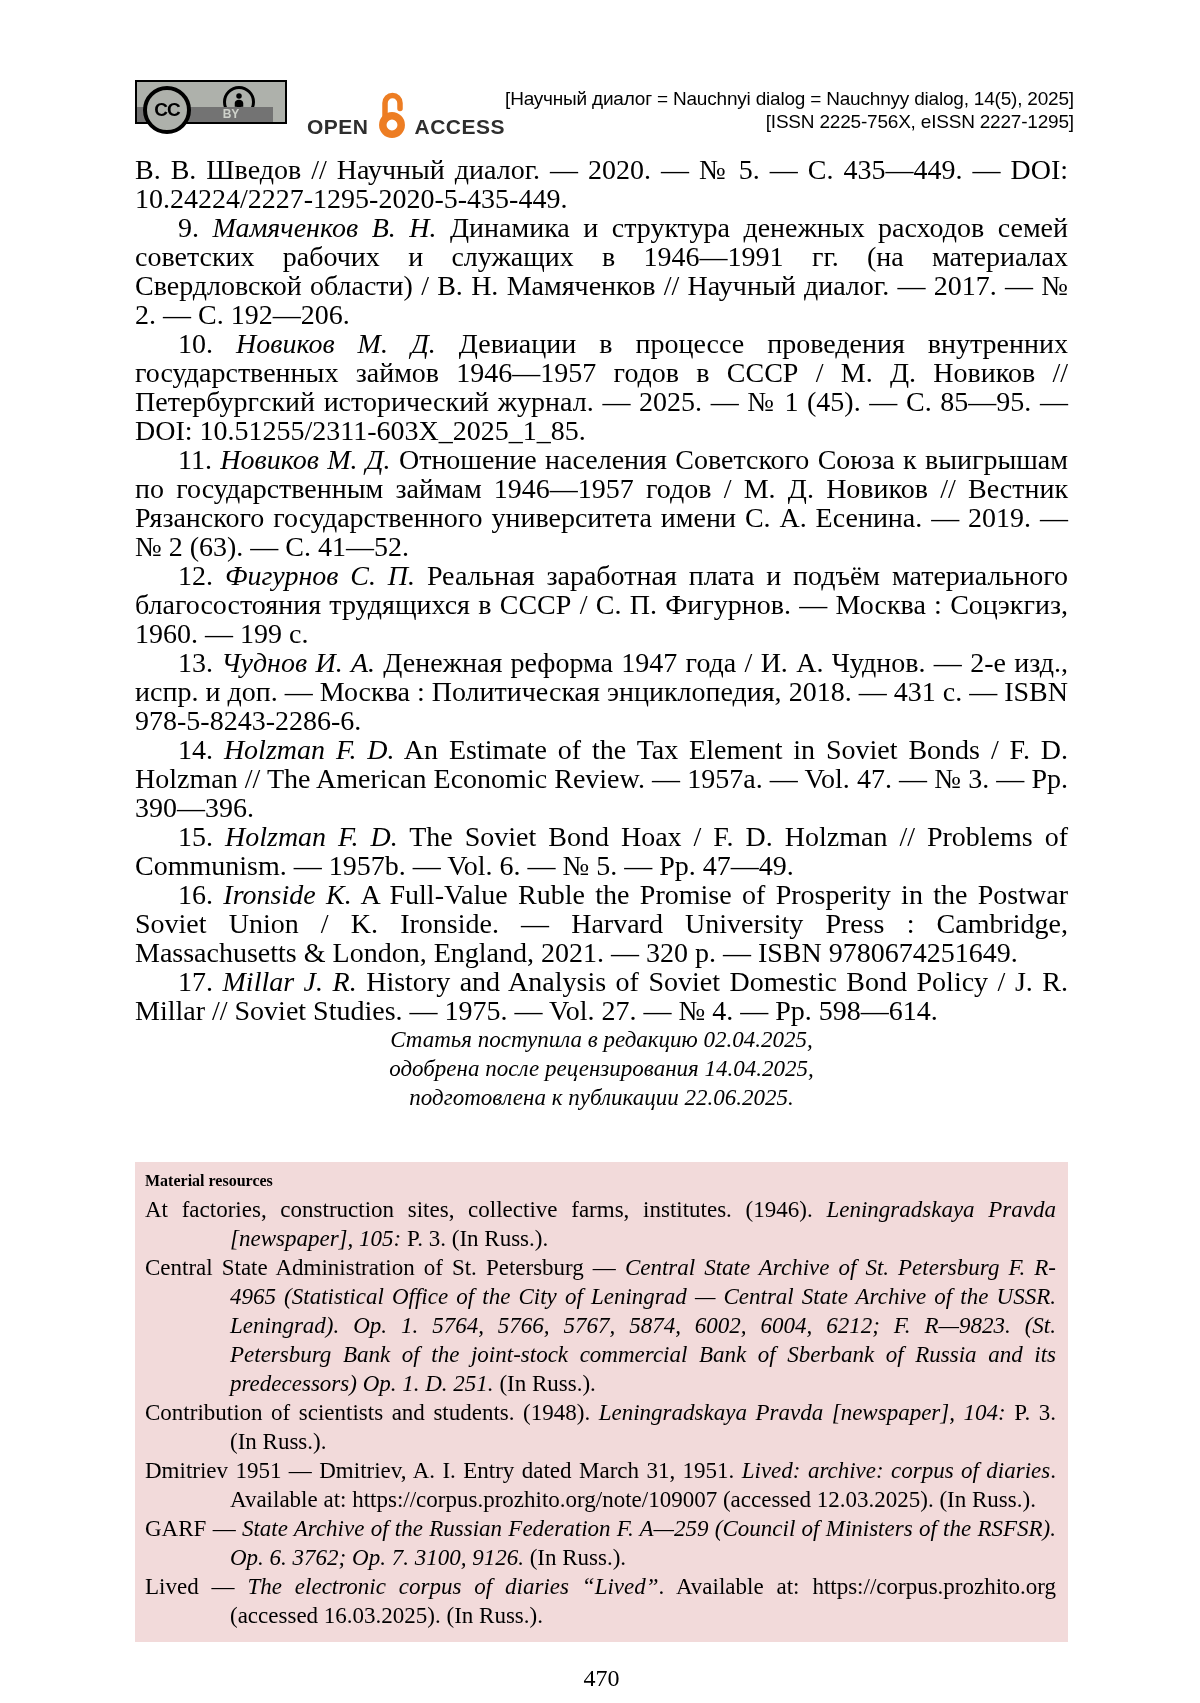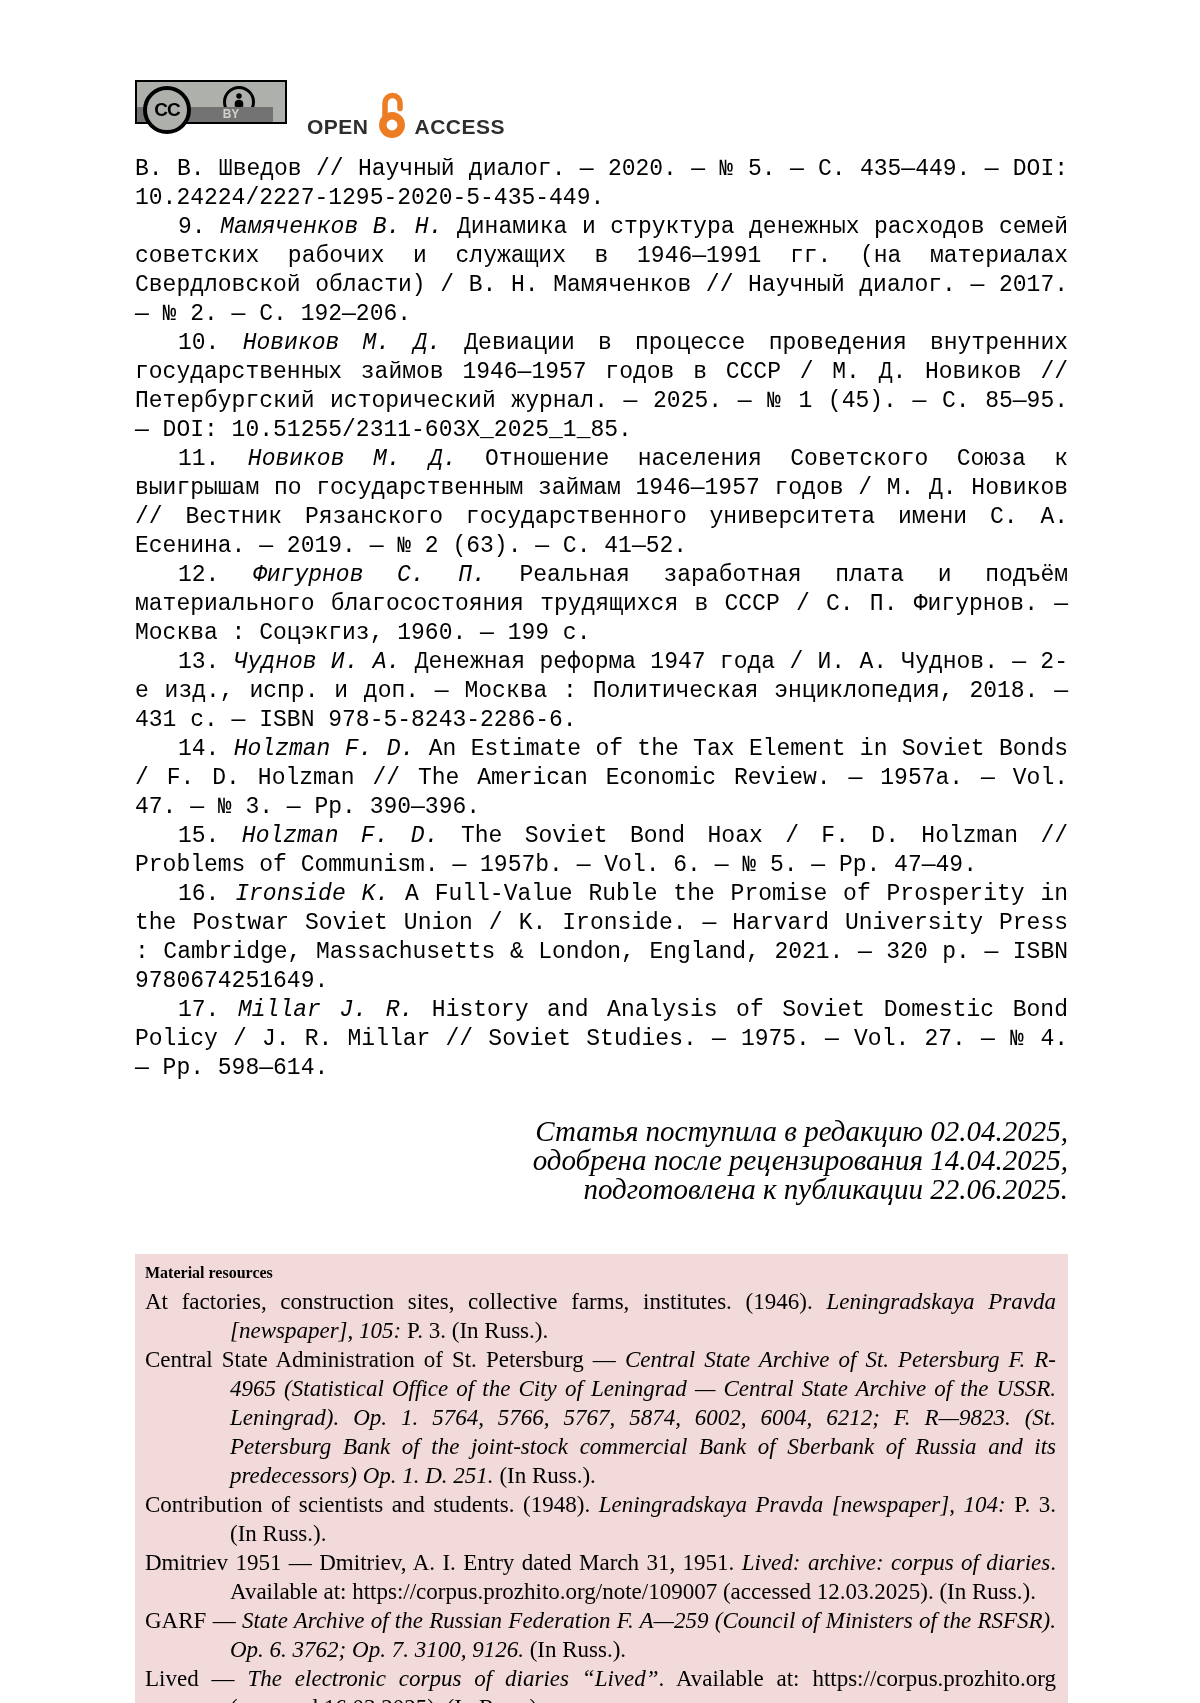--- a/index.html
+++ b/index.html
@@ -27,25 +27,25 @@
   }
   .oa-logo{display:flex;align-items:flex-end;gap:7px;margin-top:9px;
     font:bold 21px "Liberation Sans",sans-serif;color:#2e2e2e;letter-spacing:0.5px;}
   .oa-logo svg{display:block;}
   .header-text{
     text-align:right;font-family:"Liberation Sans",sans-serif;font-size:19px;line-height:23px;
     padding-top:7px;letter-spacing:-0.2px;white-space:nowrap;
   }
   
   .refs{margin-top:13px;}
-  .refs p{margin:0;font-size:23px;line-height:29px;text-align:justify;text-indent:43px;font-family:Liberation Mono, monospace;}
+  .refs p{margin:0;font-size:28px;line-height:29px;text-align:justify;text-indent:43px;}
   .refs p.noindent{text-indent:0;}
   em{font-style:italic;}
   
-  .dates{margin-top:34px;text-align:right;font-style:italic;font-size:29px;line-height:29px;}
+  .dates{text-align:center;font-style:italic;font-size:23px;line-height:29px;}
   
   .material{margin-top:50px;background:#f2dada;padding:4px 12px 12px 10px;box-sizing:border-box;}
   .material h3{margin:0;font-size:16px;line-height:29px;font-weight:bold;}
   .material p{margin:0;font-size:23px;line-height:29px;text-align:justify;padding-left:85px;text-indent:-85px;}
   
   .page-num{margin-top:22px;text-align:center;font-size:24px;line-height:29px;font-family:Liberation Serif, serif;}
 </style>
 </head>
 <body>
 
@@ -64,20 +64,24 @@
         <div class="cc-bar">BY</div>
       </div>
       <div class="oa-logo">
         <span>OPEN</span>
         <svg class="lock" width="32" height="50" viewBox="0 0 32 50" aria-hidden="true">
           <path d="M9 31 V14 a7.5 7.5 0 0 1 15 0 v5.5" fill="none" stroke="#ed7d23" stroke-width="5.5" stroke-linecap="round"></path>
           <circle cx="16" cy="36" r="9.2" fill="none" stroke="#ed7d23" stroke-width="7.5"></circle>
         </svg>
         <span>ACCESS</span>
       </div>
+    </div>
+    <div class="header-text">
+      <div>[Научный диалог = Nauchnyi dialog = Nauchnyy dialog, 14(5), 2025]</div>
+      <div>[ISSN 2225-756X, eISSN 2227-1295]</div>
     </div>
   </div>
 
   <div class="refs">
     <p class="noindent"><span>В. В. Шведов // Научный диалог. — 2020. — № 5. — С. 435—449. — DOI: 10.24224/2227-1295-2020-5-435-449.</span></p>
     <p><span>9. </span><em>Мамяченков В. Н.</em><span> Динамика и структура денежных расходов семей советских рабочих и служащих в 1946—1991 гг. (на материалах Свердловской области) / В. Н. Мамяченков // Научный диалог. — 2017. — № 2. — С. 192—206.</span></p>
     <p><span>10. </span><em>Новиков М. Д.</em><span> Девиации в процессе проведения внутренних государственных займов 1946—1957 годов в СССР / М. Д. Новиков // Петербургский исторический журнал. — 2025. — № 1 (45). — С. 85—95. — DOI: 10.51255/2311-603X_2025_1_85.</span></p>
     <p><span>11. </span><em>Новиков М. Д.</em><span> Отношение населения Советского Союза к выигрышам по государственным займам 1946—1957 годов / М. Д. Новиков // Вестник Рязанского государственного университета имени С. А. Есенина. — 2019. — № 2 (63). — С. 41—52.</span></p>
     <p><span>12. </span><em>Фигурнов С. П.</em><span> Реальная заработная плата и подъём материального благосостояния трудящихся в СССР / С. П. Фигурнов. — Москва : Соцэкгиз, 1960. — 199 с.</span></p>
     <p><span>13. </span><em>Чуднов И. А.</em><span> Денежная реформа 1947 года / И. А. Чуднов. — 2-е изд., испр. и доп. — Москва : Политическая энциклопедия, 2018. — 431 с. — ISBN 978-5-8243-2286-6.</span></p>

